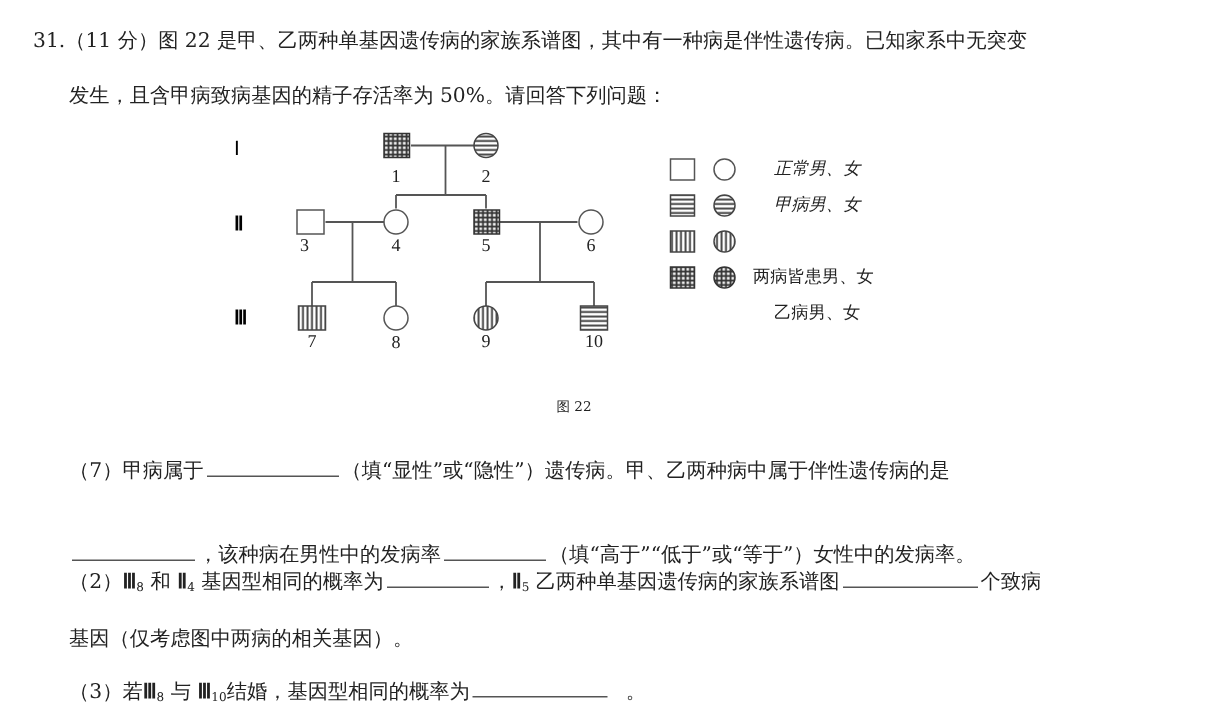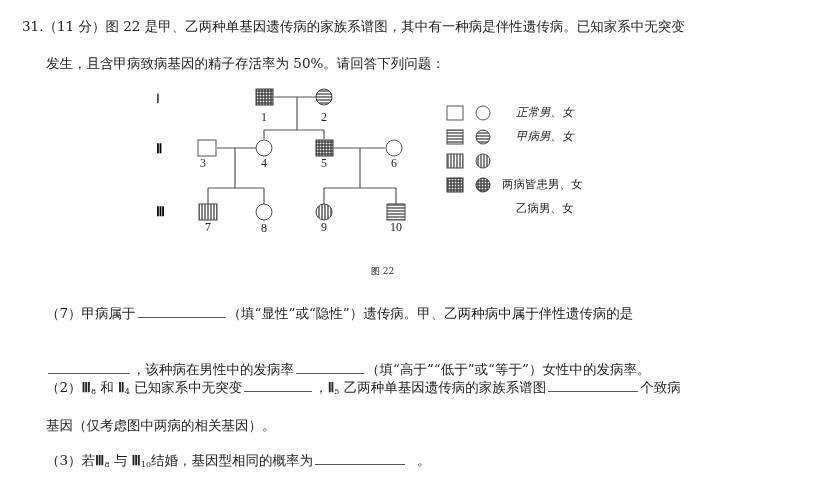--- a/index.html
+++ b/index.html
@@ -107,19 +107,19 @@
 <div class="fig-caption">图 22</div>
 
 <div class="line" style="left:46px; top:305px;">
   <span>（7）甲病属于</span><span class="blank" style="width:88px;"></span><span>（填“显性”或“隐性”）遗传病。甲、乙两种病中属于伴性遗传病的是</span>
 </div>
 <div class="line" style="left:46px; top:343px;margin-top:18px;">
   <span class="blank" style="width:82px;"></span><span>，该种病在男性中的发病率</span><span class="blank" style="width:68px;"></span><span>（填“高于”“低于”或“等于”）女性中的发病率。</span>
 </div>
 
 <div class="line" style="left:46px; top:379px;">
-  <span>（2）</span><span class="roman">Ⅲ</span><span class="sub">8</span><span> 和 </span><span class="roman">Ⅱ</span><span class="sub">4</span><span> 已知家系中无突变</span><span class="blank" style="width:68px;"></span><span>，</span><span class="roman">Ⅱ</span><span class="sub">5</span><span> 乙两种单基因遗传病的家族系谱图</span><span class="blank" style="width:90px;"></span><span>个致病</span>
+  <span>（2）</span><span class="roman">Ⅲ</span><span class="sub">8</span><span> 和 </span><span class="roman">Ⅱ</span><span class="sub">4</span><span> 基因型相同的概率为</span><span class="blank" style="width:68px;"></span><span>，</span><span class="roman">Ⅱ</span><span class="sub">5</span><span> 乙两种单基因遗传病的家族系谱图</span><span class="blank" style="width:90px;"></span><span>个致病</span>
 </div>
 <div class="line" style="left:46px; top:417px;">基因（仅考虑图中两病的相关基因）。</div>
 
 <div class="line" style="left:46px; top:452px;">
   <span>（3）若</span><span class="roman">Ⅲ</span><span class="sub">8</span><span> 与 </span><span class="roman">Ⅲ</span><span class="sub">10</span><span>结婚，基因型相同的概率为</span><span class="blank" style="width:90px;"></span><span style="margin-left:10px;">。</span>
 </div>
 
 </body></html>

